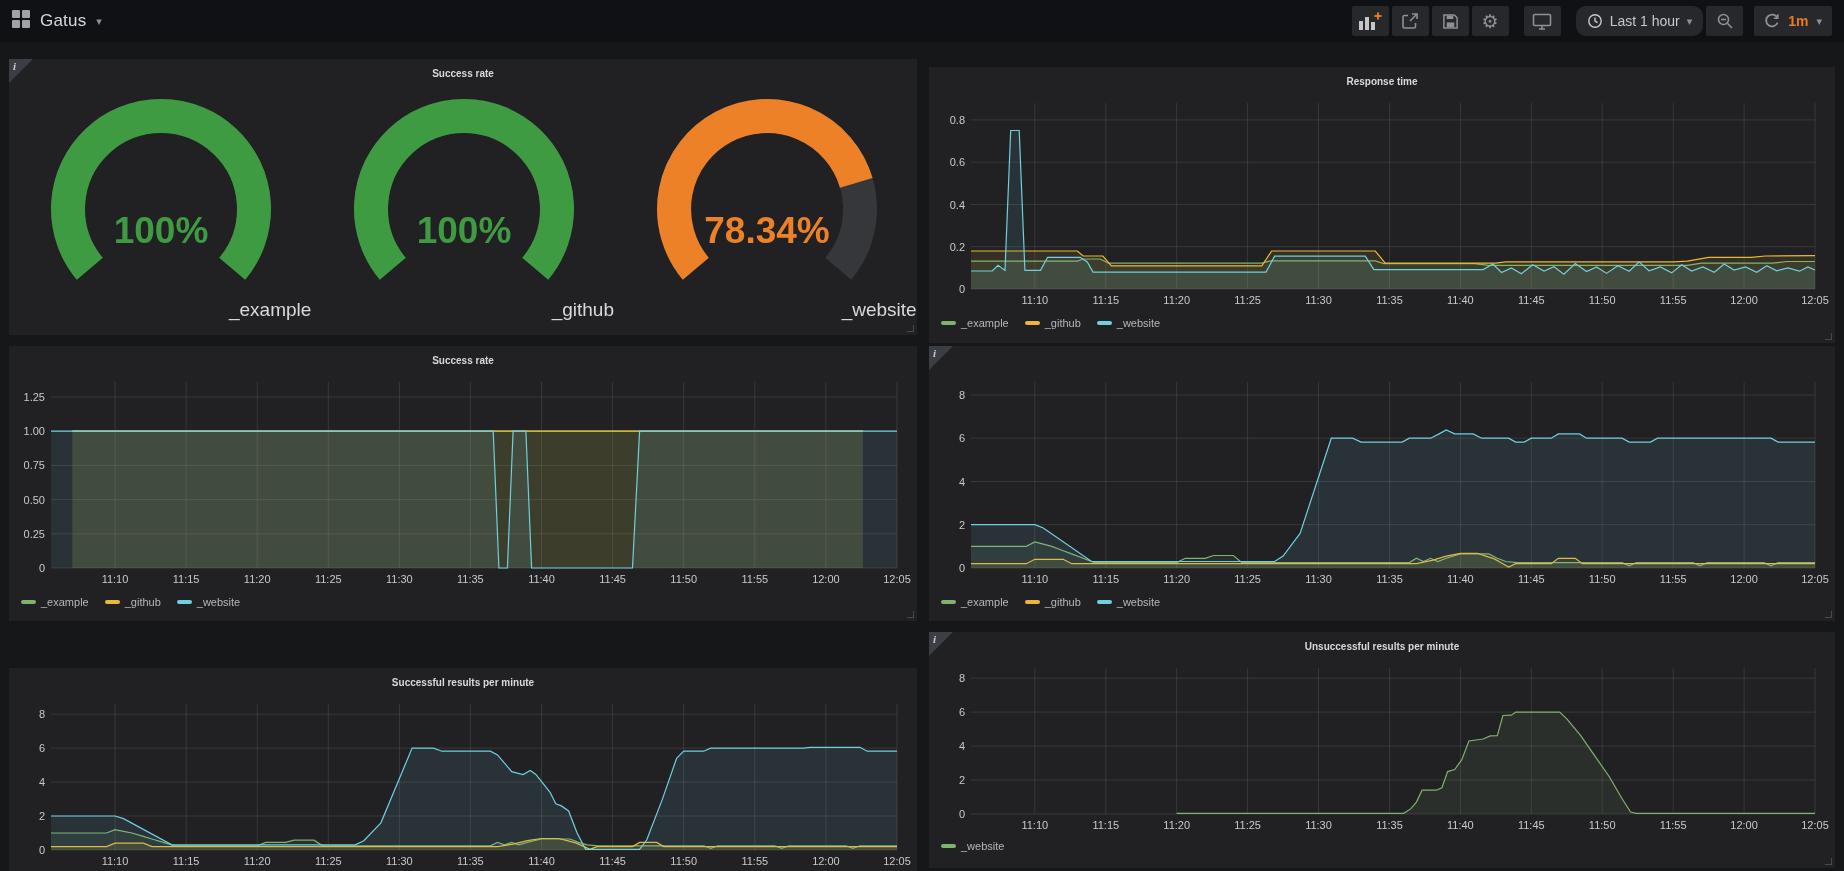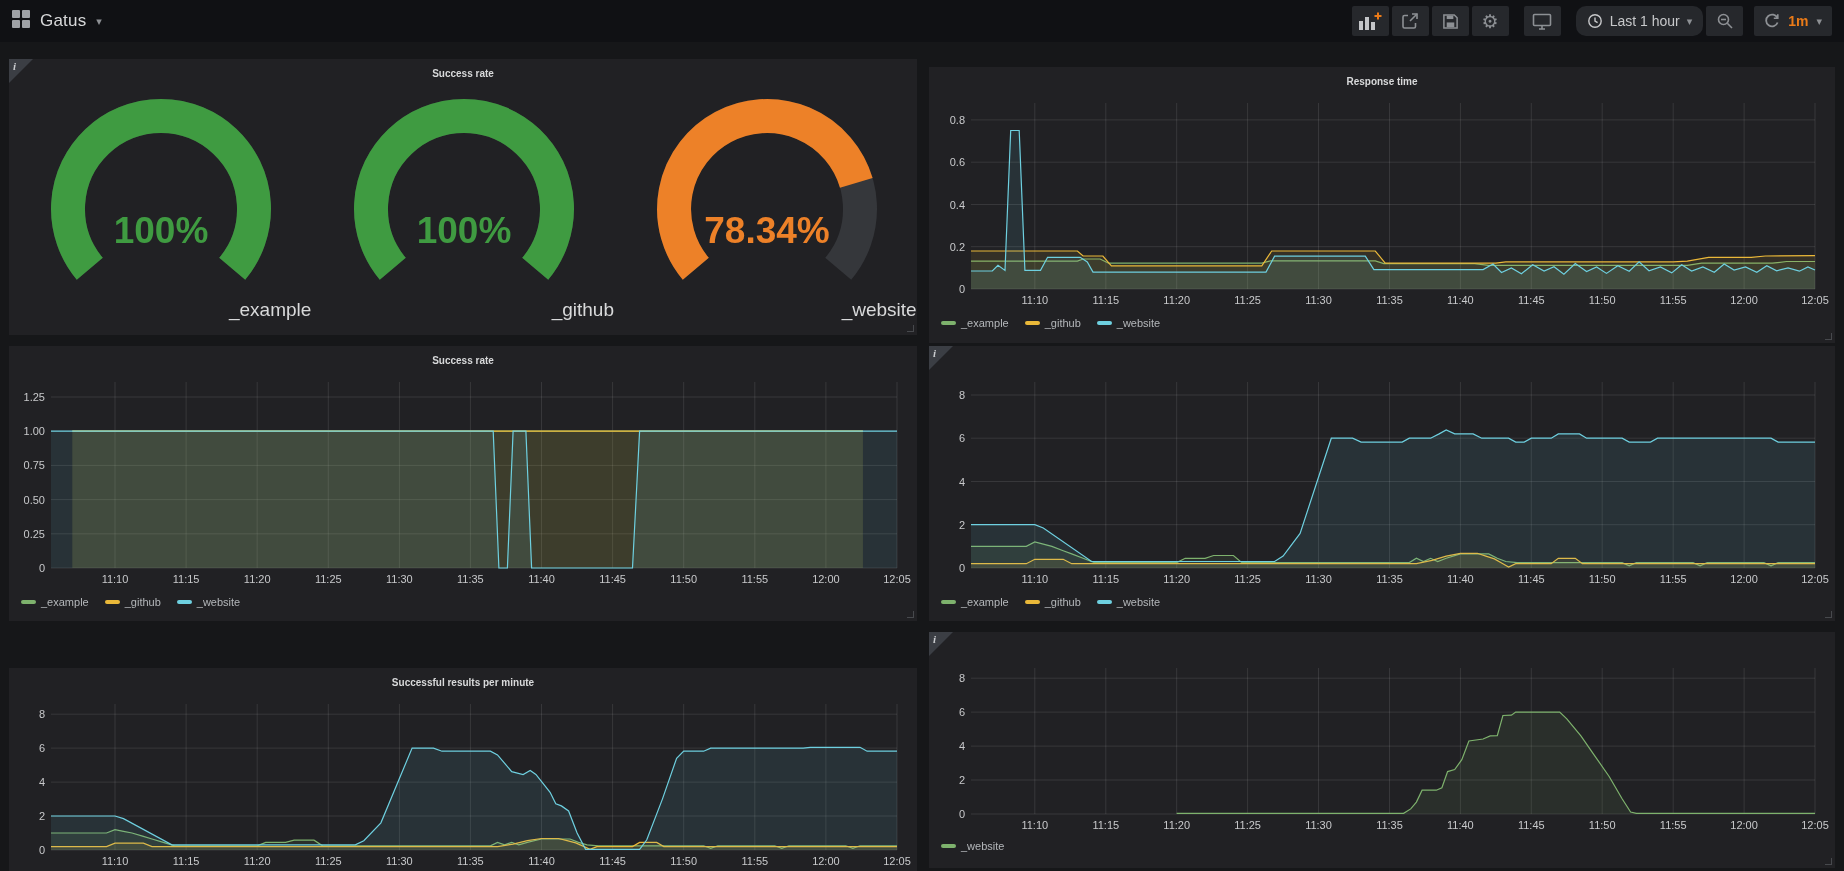--- a/index.html
+++ b/index.html
@@ -367,20 +367,21 @@
       <span class="li"><i style="background:#7EB26D"></i>_example</span>
       <span class="li"><i style="background:#EAB839"></i>_github</span>
       <span class="li"><i style="background:#6ED0E0"></i>_website</span>
     </div>
 </section>
 
 <section class="panel" id="p6">
   <div class="info-corner">
       <span>i</span>
     </div>
+  <div class="ptitle">Unsuccessful results per minute</div>
   <div class="chart short"><svg width="894" height="172" font-family="Liberation Sans, sans-serif">
         <line x1="99.8" y1="6" x2="99.8" y2="152" stroke="rgba(255,255,255,0.10)"></line>
         <text x="99.8" y="167" fill="#c8c9cb" font-size="11" text-anchor="middle">11:10</text>
         <line x1="170.8" y1="6" x2="170.8" y2="152" stroke="rgba(255,255,255,0.10)"></line>
         <text x="170.8" y="167" fill="#c8c9cb" font-size="11" text-anchor="middle">11:15</text>
         <line x1="241.7" y1="6" x2="241.7" y2="152" stroke="rgba(255,255,255,0.10)"></line>
         <text x="241.7" y="167" fill="#c8c9cb" font-size="11" text-anchor="middle">11:20</text>
         <line x1="312.6" y1="6" x2="312.6" y2="152" stroke="rgba(255,255,255,0.10)"></line>
         <text x="312.6" y="167" fill="#c8c9cb" font-size="11" text-anchor="middle">11:25</text>
         <line x1="383.5" y1="6" x2="383.5" y2="152" stroke="rgba(255,255,255,0.10)"></line>

